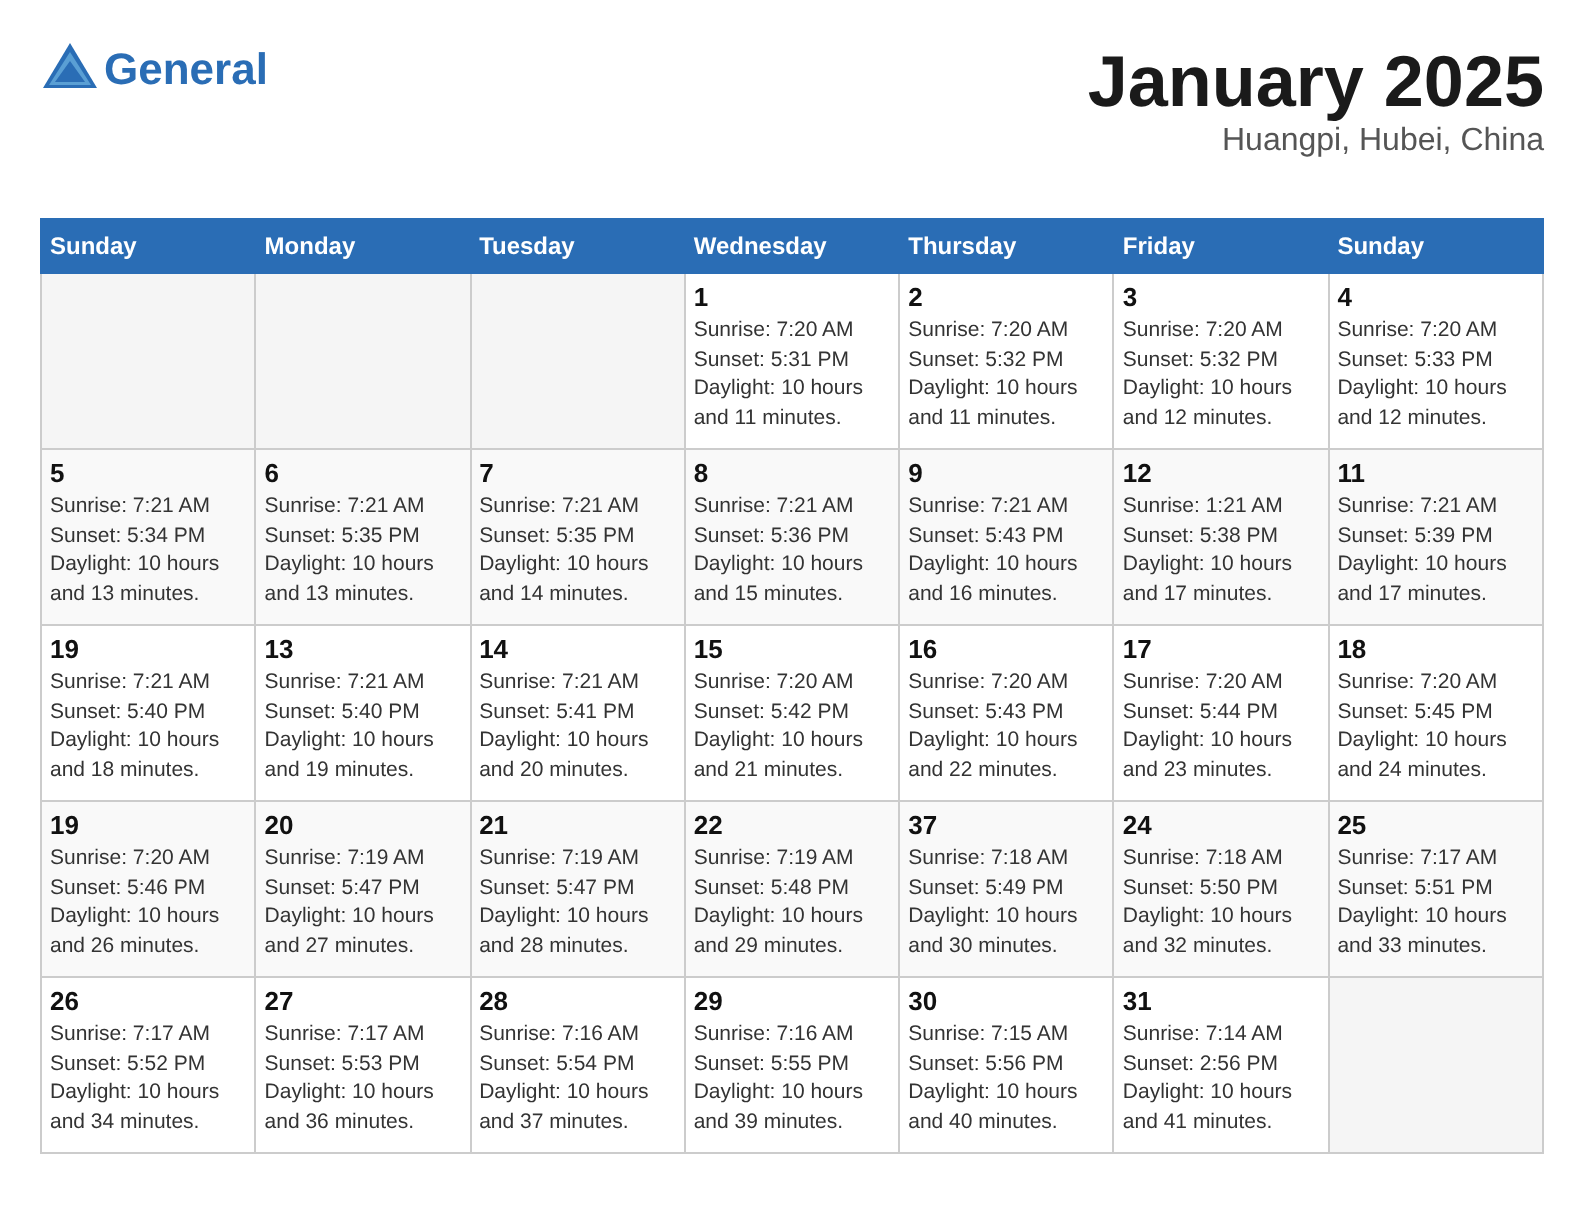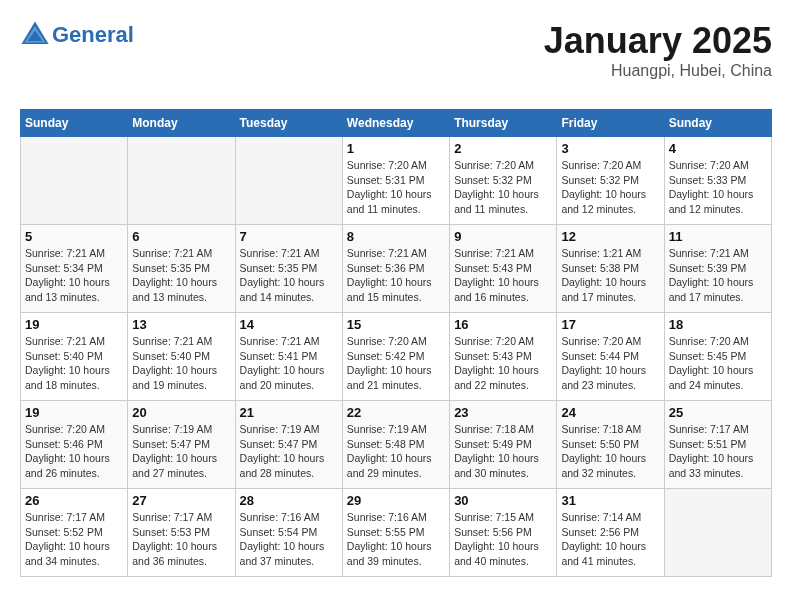--- a/index.html
+++ b/index.html
@@ -279,21 +279,21 @@
 and 28 minutes.</div>
         </td>
         <td>
           <div class="day-number">22</div>
           <div class="day-info">Sunrise: 7:19 AM
 Sunset: 5:48 PM
 Daylight: 10 hours
 and 29 minutes.</div>
         </td>
         <td>
-          <div class="day-number">23</div>
+          <div class="day-number">37</div>
           <div class="day-info">Sunrise: 7:18 AM
 Sunset: 5:49 PM
 Daylight: 10 hours
 and 30 minutes.</div>
         </td>
         <td>
           <div class="day-number">24</div>
           <div class="day-info">Sunrise: 7:18 AM
 Sunset: 5:50 PM
 Daylight: 10 hours

